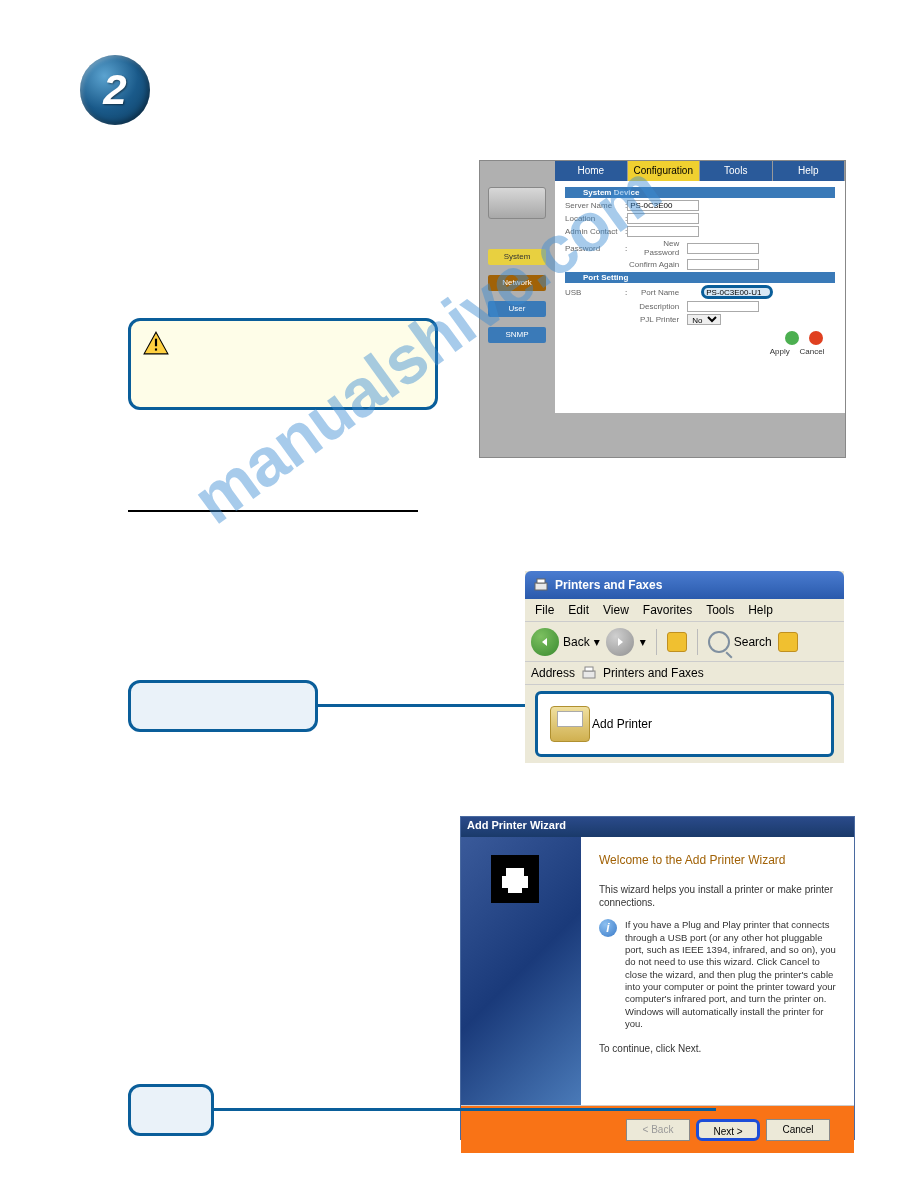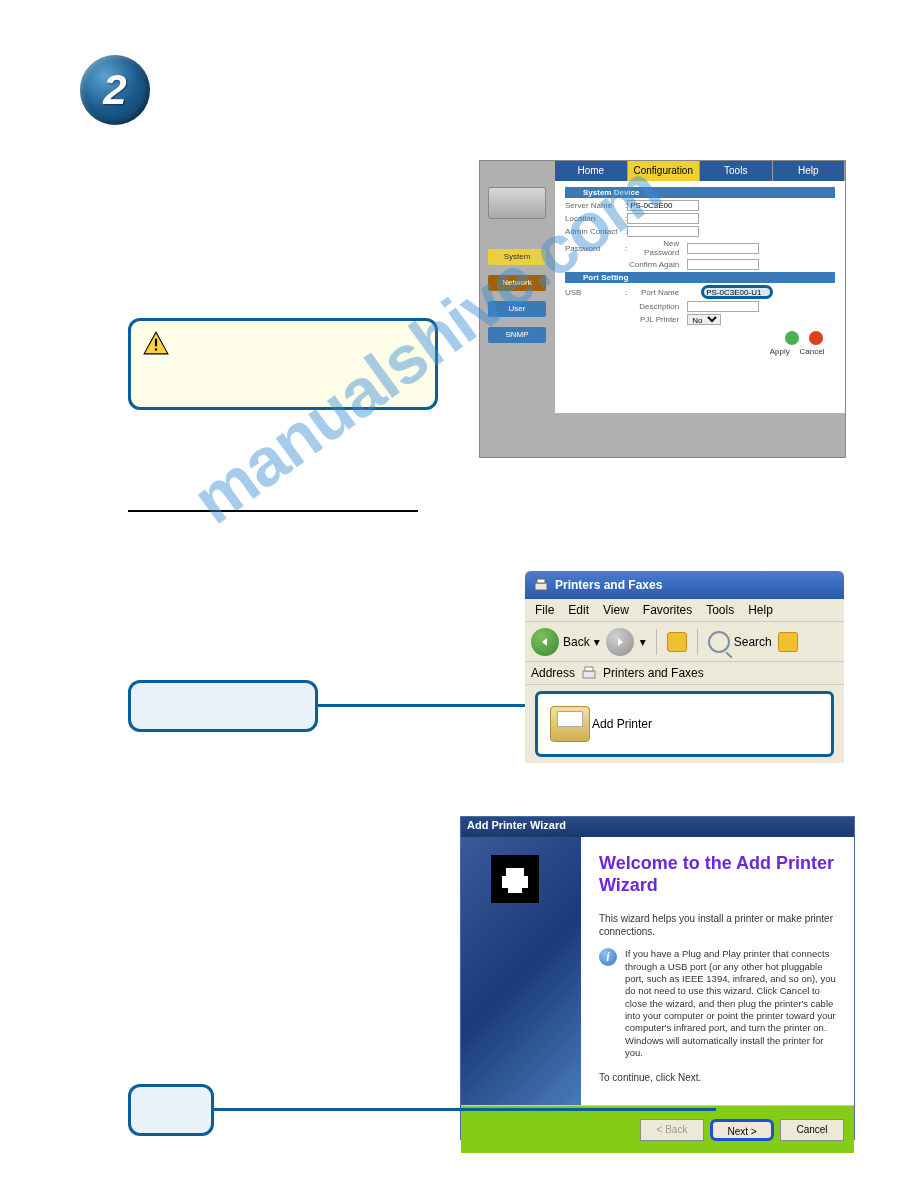--- a/index.html
+++ b/index.html
@@ -64,26 +64,26 @@
   .pf-printer { width: 40px; height: 36px; background: linear-gradient(#f0e0a0,#d0b050); border: 1px solid #b09030; border-radius: 4px; position: relative; }
   .pf-printer::before { content: ''; position: absolute; top: 4px; left: 6px; right: 6px; height: 14px; background: #fff; border: 1px solid #aaa; }
 
   .wizard { position: absolute; left: 460px; top: 816px; width: 395px; height: 324px; background: #ece9d8; font-family: Tahoma, sans-serif; font-size: 10px; border: 1px solid #4a6aa0; }
   .wiz-title { height: 20px; background: linear-gradient(#2a4a8a,#1a3a6a); color: #fff; font-weight: bold; padding: 2px 6px; font-size: 11px; }
   .wiz-body { display: flex; height: 268px; }
   .wiz-side { width: 120px; background: linear-gradient(135deg, #3a5a9a 0%, #1a3a7a 50%, #4a7ab8 100%); position: relative; }
   .wiz-side-icon { position: absolute; top: 18px; left: 30px; width: 48px; height: 48px; background: #000; display: flex; align-items: center; justify-content: center; }
   .wiz-side-icon svg { width: 34px; height: 34px; }
   .wiz-content { flex: 1; background: #fff; padding: 16px 18px; color: #333; }
-  .wiz-h { font-size: 18px; font-weight: bold; color: #6d28d9; margin-bottom: 16px; line-height: 1.2; }
+  .wiz-h { font-size: 12px; font-weight: normal; color: #a16207; margin-bottom: 16px; line-height: 1.2; }
   .wiz-p { font-size: 10px; margin-bottom: 10px; line-height: 1.3; }
   .wiz-info { display: flex; gap: 8px; margin-bottom: 12px; }
   .wiz-info-icon { width: 18px; height: 18px; border-radius: 50%; background: radial-gradient(circle at 35% 30%, #8dc0f0, #3a7ac8); color: #fff; font-weight: bold; font-style: italic; text-align: center; line-height: 18px; font-size: 12px; flex-shrink: 0; }
   .wiz-info-text { font-size: 9.5px; line-height: 1.3; }
-  .wiz-footer { height: 48px; background: #84cc16; border-top: 1px solid #ccc; display: flex; justify-content: flex-end; align-items: center; gap: 6px; padding: 0 10px; }
+  .wiz-footer { height: 48px; background: #f97316; border-top: 1px solid #ccc; display: flex; justify-content: flex-end; align-items: center; gap: 6px; padding: 0 24px; }
   .wiz-btn { width: 64px; height: 22px; background: #ece9d8; border: 1px solid #888; font-size: 10px; text-align: center; line-height: 20px; }
   .wiz-btn.hl { border: 3px solid #1d4ed8; border-radius: 6px; box-shadow: 0 0 0 1px dotted #000 inset; }
   .wiz-btn.dis { color: #999; }
 
   .watermark { position: absolute; left: 140px; top: 280px; width: 640px; font-size: 68px; font-weight: bold; color: rgba(60,140,210,0.45); transform: rotate(-36deg); pointer-events: none; letter-spacing: -1px; }
 </style>
 </head>
 <body>
 
 <div class="circle-badge">

